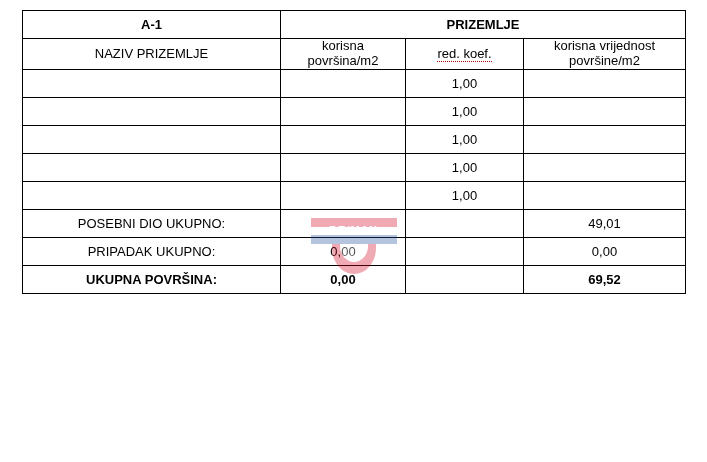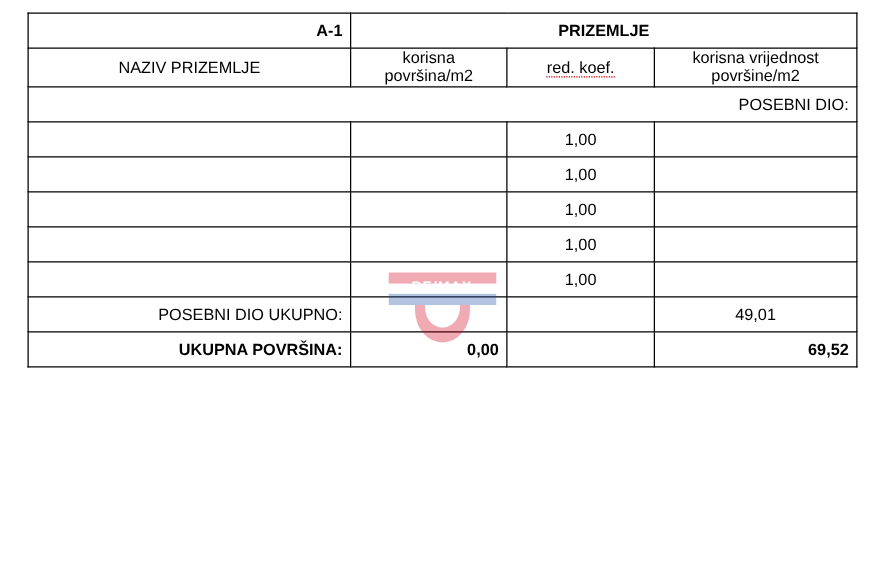--- a/index.html
+++ b/index.html
@@ -37,23 +37,23 @@
     box-sizing: border-box;
     vertical-align: middle;
     background: transparent;
   }
   .c-name { width: 258px; }
   .c-area { width: 125px; }
   .c-koef { width: 118px; }
   .c-val  { width: 162px; }
 
   .center { text-align: center; }
-  .left   { text-align: right; }
+  .left   { text-align: center; }
   .bold   { font-weight: bold; }
-  .shade  { background: #ebebeb; text-align: right; }
+  .shade  { background: #ebebeb; }
   .hdr-tall { height: 40px; }
   .twoline { line-height: 1.15; margin-left: 43px; }
 
   .watermark {
     position: absolute;
     left: 50%;
     top: 208px;
     transform: translateX(-50%);
     width: 86px;
     height: 58px;
@@ -139,23 +139,20 @@
         </td>
         <td class="center hdr-tall">
           <span class="red-underline">red. koef.</span>
         </td>
         <td class="center hdr-tall twoline">
           <div>korisna vrijednost</div>
           <div>površine/m2</div>
         </td>
       </tr>
 
-      <tr>
-        <td class="left" colspan="4">POSEBNI DIO:</td>
-      </tr>
 
       <tr>
         <td class="left"></td>
         <td class="center"></td>
         <td class="center">1,00</td>
         <td class="center"></td>
       </tr>
       <tr>
         <td class="left"></td>
         <td class="center"></td>
@@ -183,20 +180,26 @@
 
       <tr>
         <td class="left">POSEBNI DIO UKUPNO:</td>
         <td class="center"></td>
         <td class="center"></td>
         <td class="center">49,01</td>
       </tr>
 
 
 
+      <tr>
+        <td class="left">PRIPADAK UKUPNO:</td>
+        <td class="center">0,00</td>
+        <td class="center"></td>
+        <td class="center">0,00</td>
+      </tr>
 
       <tr>
         <td class="center bold shade">UKUPNA POVRŠINA:</td>
         <td class="center bold shade">0,00</td>
         <td class="center bold shade"></td>
         <td class="center bold shade">69,52</td>
       </tr>
     </tbody>
   </table>
 </div>

